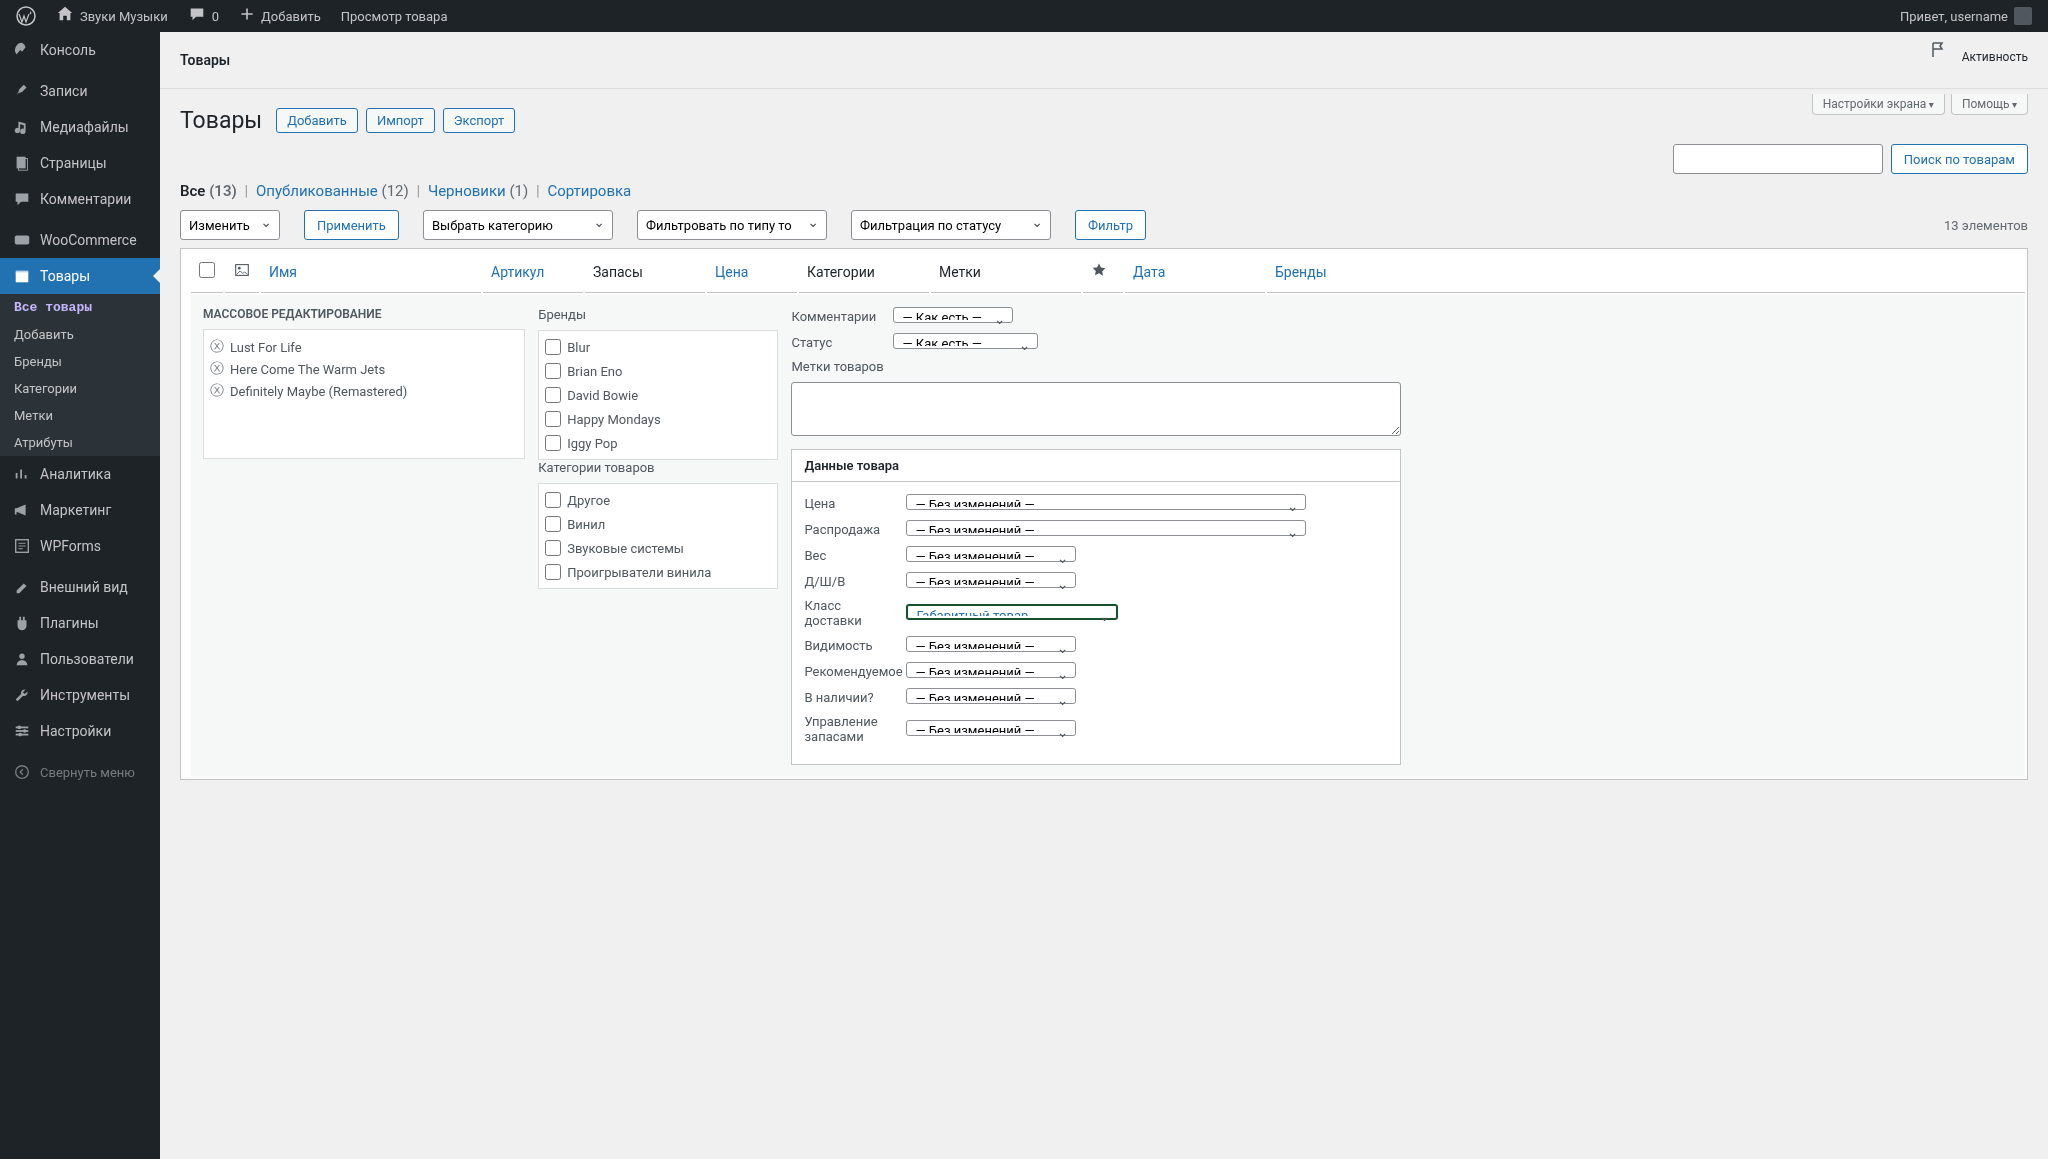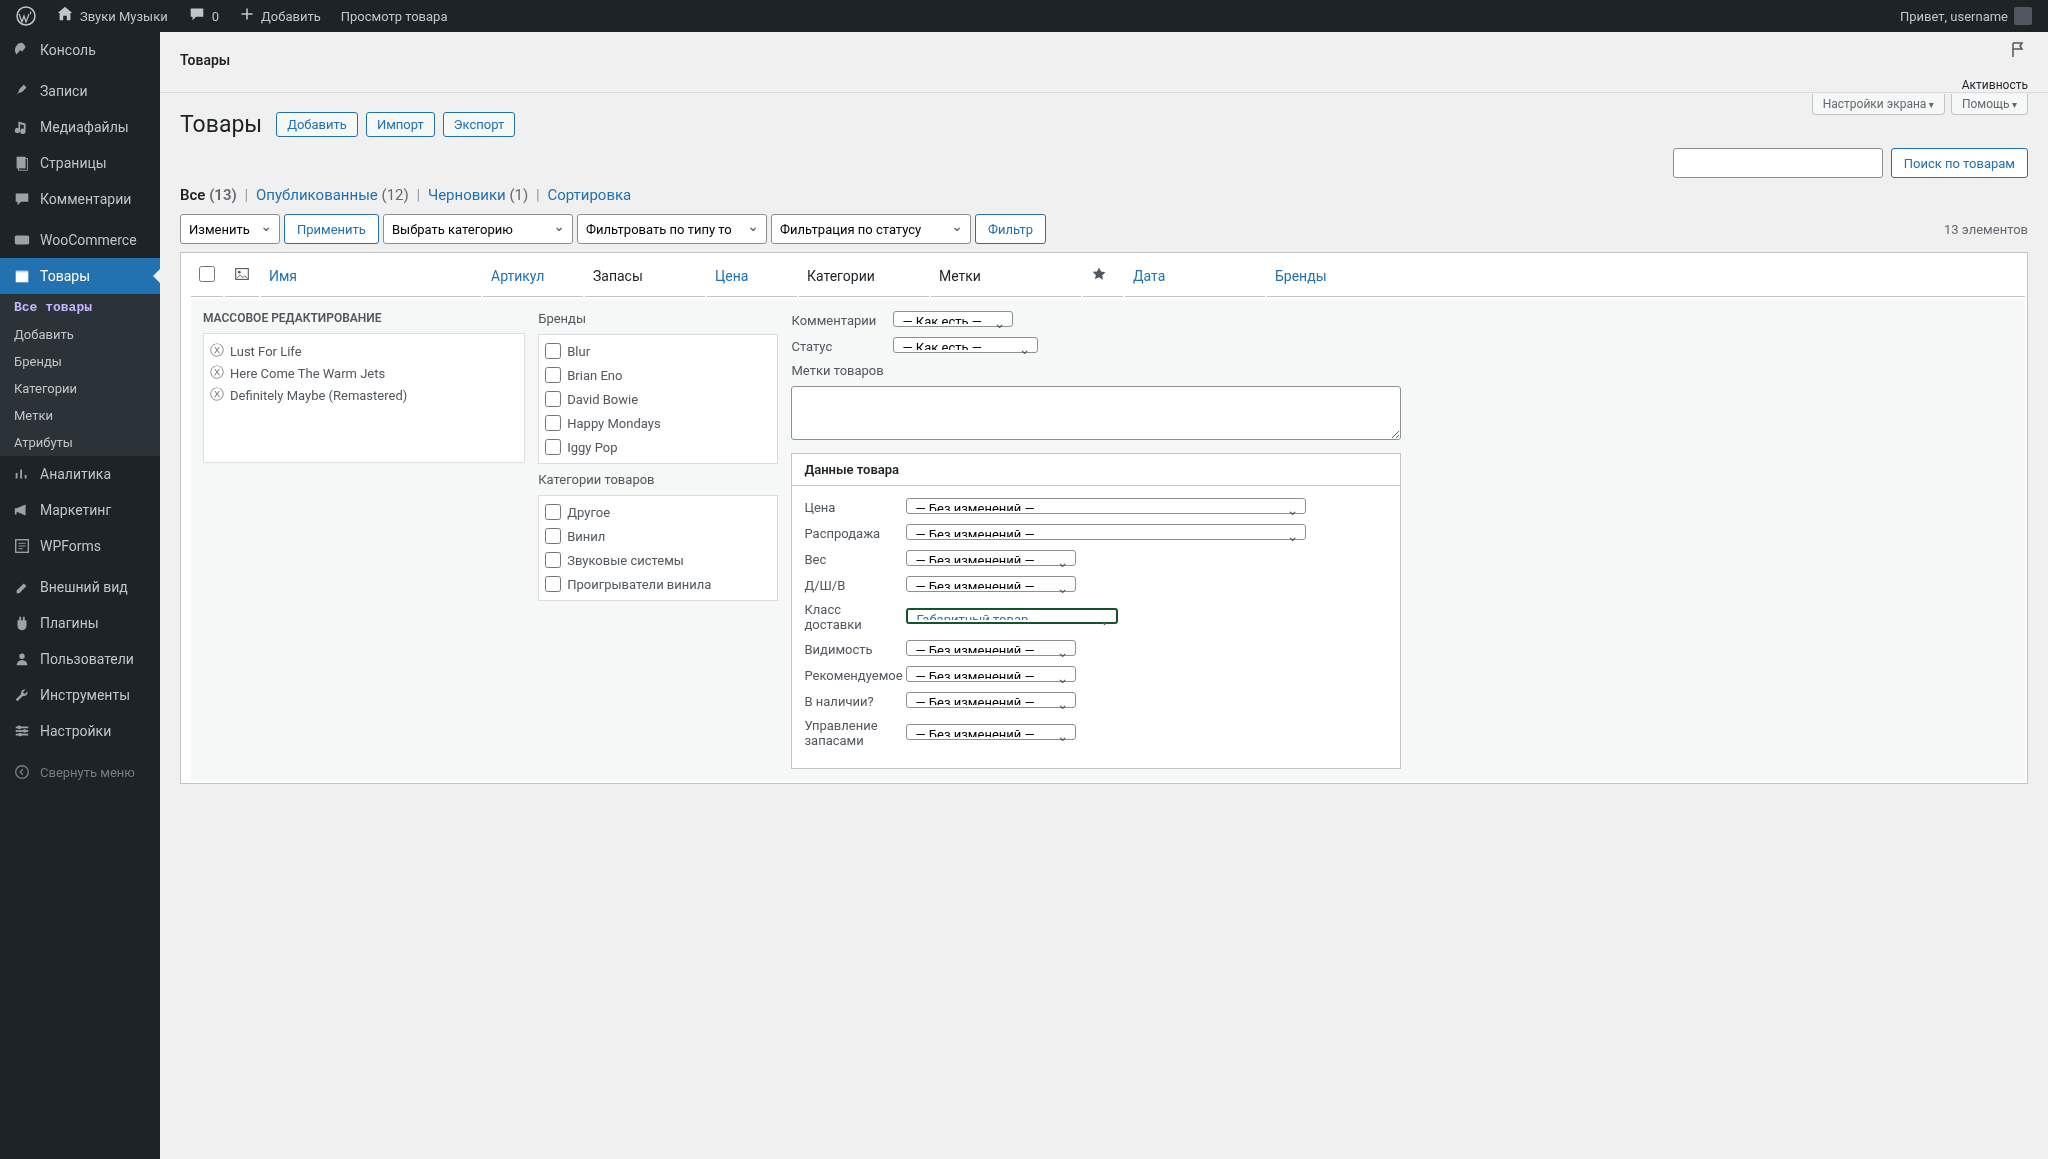--- a/index.html
+++ b/index.html
@@ -22,39 +22,39 @@
 .sidebar-sub { background: #2c3338; font-size: 13px; }
 .sidebar-sub a { display: block; padding: 6px 12px 6px 14px; color: #c3c4c7; text-decoration: none; cursor: pointer; }
 .sidebar-sub a.current { color: #c4b5fd; font-weight: 600; font-family: Liberation Mono, monospace; }
 .sidebar-item.separator { height: 5px; padding: 0; background: #1d2327; }
 .sidebar-item.collapse { color: #787c82; font-size: 13px; }
 
 
 .main { flex: 1; overflow: auto; position: relative; background: #f0f0f1; }
 .topstrip { display: flex; justify-content: space-between; align-items: flex-start; border-bottom: 1px solid #dcdcde; padding: 0 20px 0 20px; background: #f0f0f1; }
 .topstrip-left { font-size: 14px; font-weight: 600; color: #1d2327; padding: 20px 0; }
-.topstrip-right { display: flex; flex-direction: column; align-items: flex-end; gap: 14px; padding-top: 8px; font-size: 12px; }
+.topstrip-right { display: flex; flex-direction: row; align-items: flex-end; gap: 14px; padding-top: 8px; font-size: 12px; }
 .topstrip-right .flag { font-size: 18px; }
 .screen-meta { position: absolute; right: 20px; top: 62px; display: flex; gap: 6px; }
 .screen-meta button { border: 1px solid #c3c4c7; background: #f6f7f7; color: #646970; font-size: 12px; padding: 3px 10px; border-top: none; border-radius: 0 0 4px 4px; cursor: pointer; }
 .screen-meta button::after { content: " ▾"; font-size: 10px; }
 
 .content { padding: 10px 20px 20px 20px; }
 .page-header { display: flex; align-items: center; gap: 8px; margin: 8px 0 10px; }
 .page-header h1 { font-size: 23px; font-weight: 400; margin-right: 6px; }
 .btn { border: 1px solid #2271b1; color: #2271b1; background: #f6f7f7; padding: 4px 10px; font-size: 13px; border-radius: 3px; cursor: pointer; }
 
 .subsubsub { margin: 4px 0 10px; font-size: 15px; }
 .subsubsub a { color: #2271b1; text-decoration: none; }
 .subsubsub .current { color: #1d2327; font-weight: 600; }
 .subsubsub .sep { color: #999; margin: 0 4px; }
 .subsubsub .count { color: #646970; }
 
 .tablenav { display: flex; align-items: center; gap: 8px; margin-bottom: 8px; justify-content: space-between; }
-.tablenav-left { display: flex; gap: 4px; align-items: flex-start; }
+.tablenav-left { display: flex; gap: 24px; align-items: flex-start; }
 .tablenav-right { display: flex; gap: 8px; align-items: center; font-size: 13px; color: #646970; }
 select, .select-like { border: 1px solid #8c8f94; border-radius: 3px; padding: 4px 24px 4px 8px; background: #fff; font-size: 13px; height: 30px; appearance: none; position: relative; }
 .select-wrap { position: relative; display: inline-block; }
 .select-wrap::after { content: "⌄"; position: absolute; right: 8px; top: 4px; color: #50575e; pointer-events: none; font-size: 14px; }
 
 input[type=text].search { border: 1px solid #8c8f94; border-radius: 3px; padding: 4px 8px; height: 30px; width: 210px; }
 .btn-outline { border: 1px solid #2271b1; color: #2271b1; background: #fff; padding: 4px 12px; border-radius: 3px; cursor: pointer; font-size: 13px; height: 30px; }
 
 .searchrow { margin-bottom: 8px; display: flex; justify-content: flex-end; gap: 8px; }
 
@@ -70,21 +70,21 @@
 .bulk-edit-row { background: #f6f7f7; }
 .bulk-title { font-size: 12px; font-weight: 600; color: #50575e; text-transform: uppercase; margin-bottom: 8px; }
 .bulk-col { display: inline-block; vertical-align: top; }
 .bulk-col-1 { width: 322px; }
 .bulk-col-2 { width: 240px; margin-left: 10px; }
 .bulk-col-3 { width: 610px; margin-left: 10px; }
 .bulk-items { border: 1px solid #dcdcde; background: #fff; min-height: 130px; padding: 6px; font-size: 13px; }
 .bulk-items .bi { display: flex; align-items: center; gap: 6px; padding: 2px 0; color: #50575e; }
 .bulk-items .bi .x { color: #787c82; cursor: pointer; font-size: 14px; }
 .fieldset-title { font-size: 13px; color: #50575e; margin: 0 0 8px; }
-.cklist { border: 1px solid #dcdcde; background: #fff; padding: 4px 6px; font-size: 13px; margin-bottom: 8px; }
+.cklist { border: 1px solid #dcdcde; background: #fff; padding: 4px 6px; font-size: 13px; }
 .cklist label { display: flex; align-items: center; gap: 6px; padding: 4px 0; color: #50575e; cursor: pointer; }
 .cklist input[type=checkbox] { width: 16px; height: 16px; }
 
 .field-row { display: flex; align-items: center; gap: 8px; margin-bottom: 8px; }
 .field-row label { width: 94px; color: #50575e; font-size: 13px; }
 .sel { border: 1px solid #8c8f94; border-radius: 3px; padding: 2px 26px 2px 8px; background: #fff; font-size: 13px; height: 16px; appearance: none; }
 .sel-wrap { position: relative; display: inline-block; }
 .sel-wrap::after { content: "⌄"; position: absolute; right: 8px; top: 4px; color: #50575e; pointer-events: none; font-size: 14px; }
 .sel.w1 { width: 120px; }
 .sel.w2 { width: 145px; }

